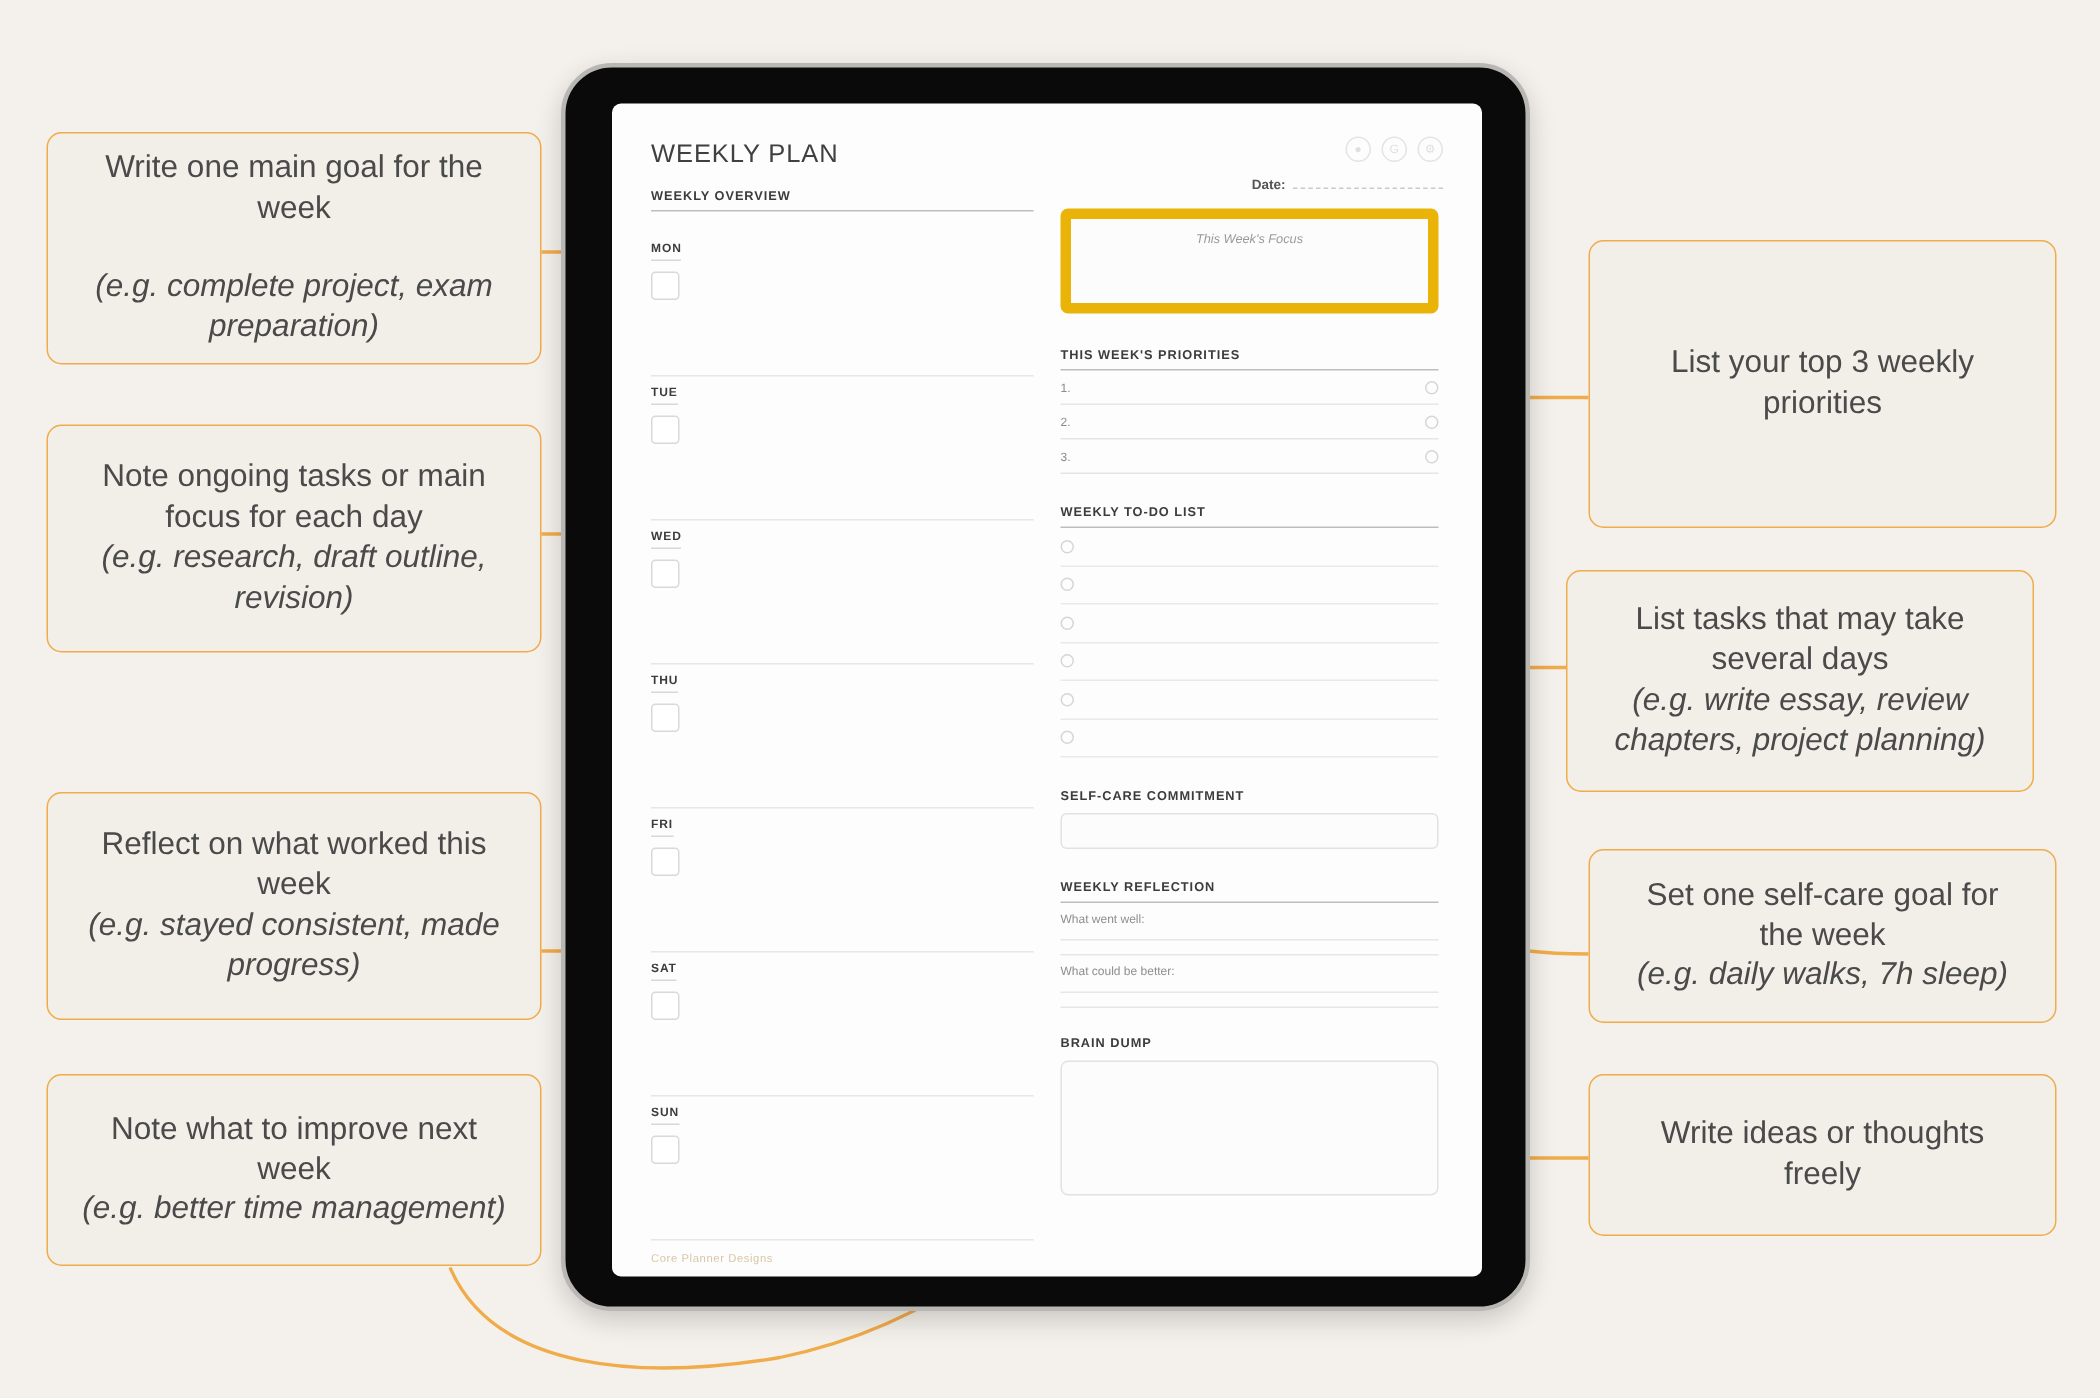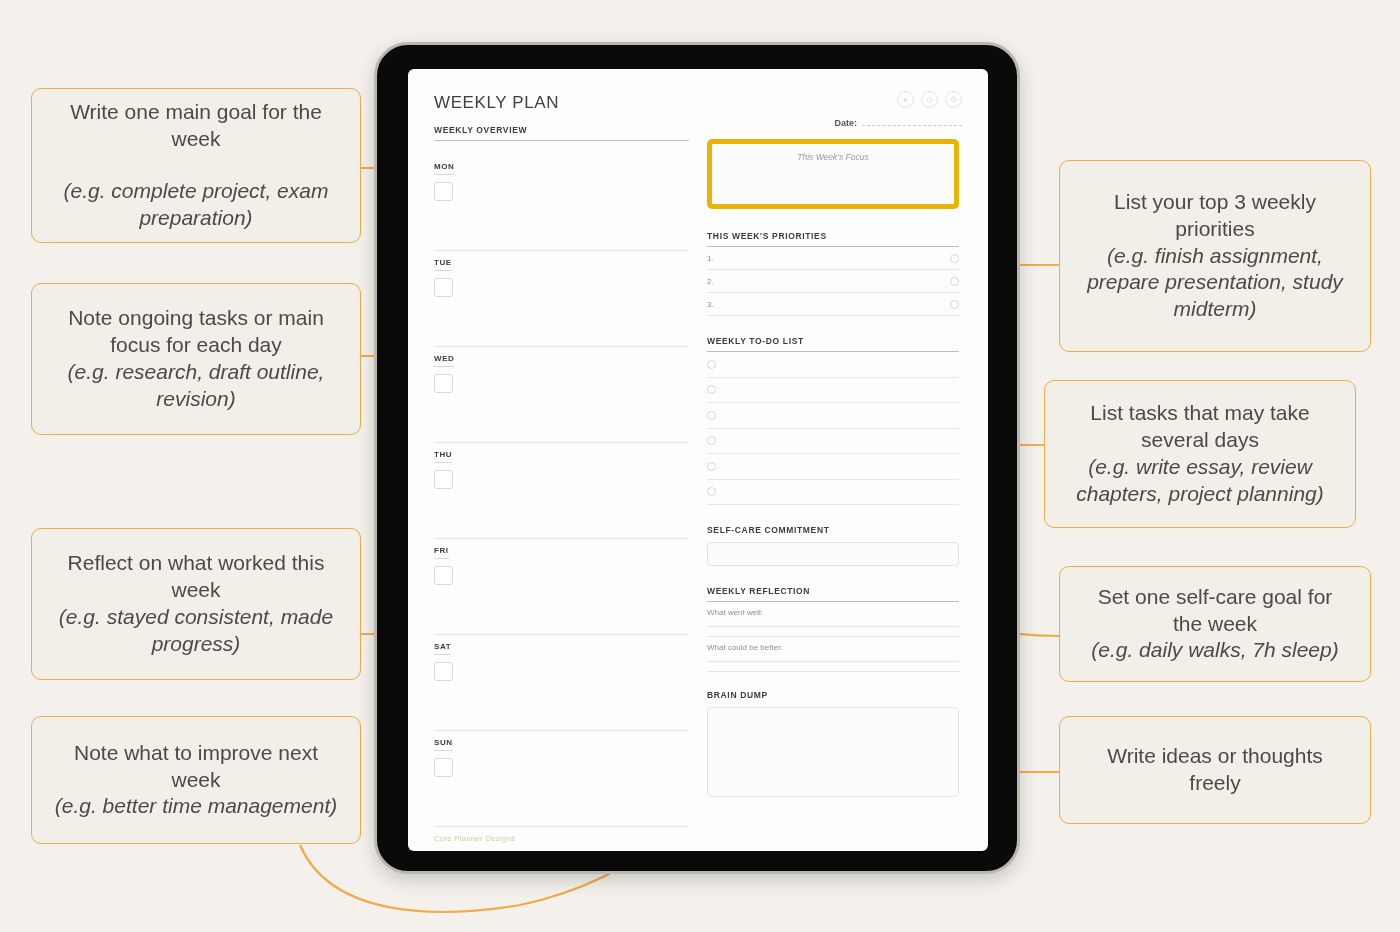--- a/index.html
+++ b/index.html
@@ -61,21 +61,21 @@
   .sec-h{font-size:8.5px;font-weight:bold;color:#3c3c3c;letter-spacing:.65px;}
   .sec-rule{border-bottom:1px solid #bdbdbd;margin-top:5px;}
 
   .day{height:96px;position:relative;}
   .day-lbl{font-size:8px;font-weight:bold;color:#3c3c3c;letter-spacing:.6px;
            display:inline-block;padding-bottom:3px;border-bottom:1px solid #d8d8d8;}
   .day-box{width:17px;height:17px;border:1px solid #d9d9d9;border-radius:3px;
            background:#fff;margin-top:7px;}
   .day-sep{position:absolute;left:0;right:0;bottom:0;border-bottom:1px solid #e6e6e6;}
 
-  .focus-box{height:70px;border:5px solid #eab308;border-radius:5px;background:#fcfcfc;
+  .focus-box{height:70px;border:7px solid #eab308;border-radius:5px;background:#fcfcfc;
              display:flex;align-items:flex-start;justify-content:center;padding-top:8px;
              box-sizing:border-box;}
   .focus-ph{font-size:8.5px;font-style:italic;color:#9a9a9a;}
 
   .prio-row{display:flex;align-items:center;justify-content:space-between;
             height:22px;border-bottom:1px solid #e6e6e6;}
   .prio-n{font-size:8px;color:#8c8c8c;}
   .circ{width:9px;height:9px;border-radius:50%;border:1px solid #d6d6d6;box-sizing:border-box;}
 
   .todo-row{display:flex;align-items:center;gap:8px;height:24.5px;border-bottom:1px solid #e9e9e9;}
@@ -133,21 +133,20 @@
     <div class="c-eg">(e.g. stayed consistent, made<br>progress)</div>
   </div>
 
   <div class="callout" style="left:31px;top:716px;width:330px;height:128px;">
     <div class="c-main">Note what to improve next<br>week</div>
     <div class="c-eg">(e.g. better time management)</div>
   </div>
 
   <div class="callout" style="left:1059px;top:160px;width:312px;height:192px;">
     <div class="c-main">List your top 3 weekly<br>priorities</div>
-    <div class="c-eg">(e.g. finish assignment,<br>prepare presentation, study<br>midterm)</div>
   </div>
 
   <div class="callout" style="left:1044px;top:380px;width:312px;height:148px;text-align:center;">
     <div class="c-main">List tasks that may take<br>several days</div>
     <div class="c-eg">(e.g. write essay, review<br>chapters, project planning)</div>
   </div>
 
   <div class="callout" style="left:1059px;top:566px;width:312px;height:116px;">
     <div class="c-main">Set one self-care goal for<br>the week</div>
     <div class="c-eg">(e.g. daily walks, 7h sleep)</div>

